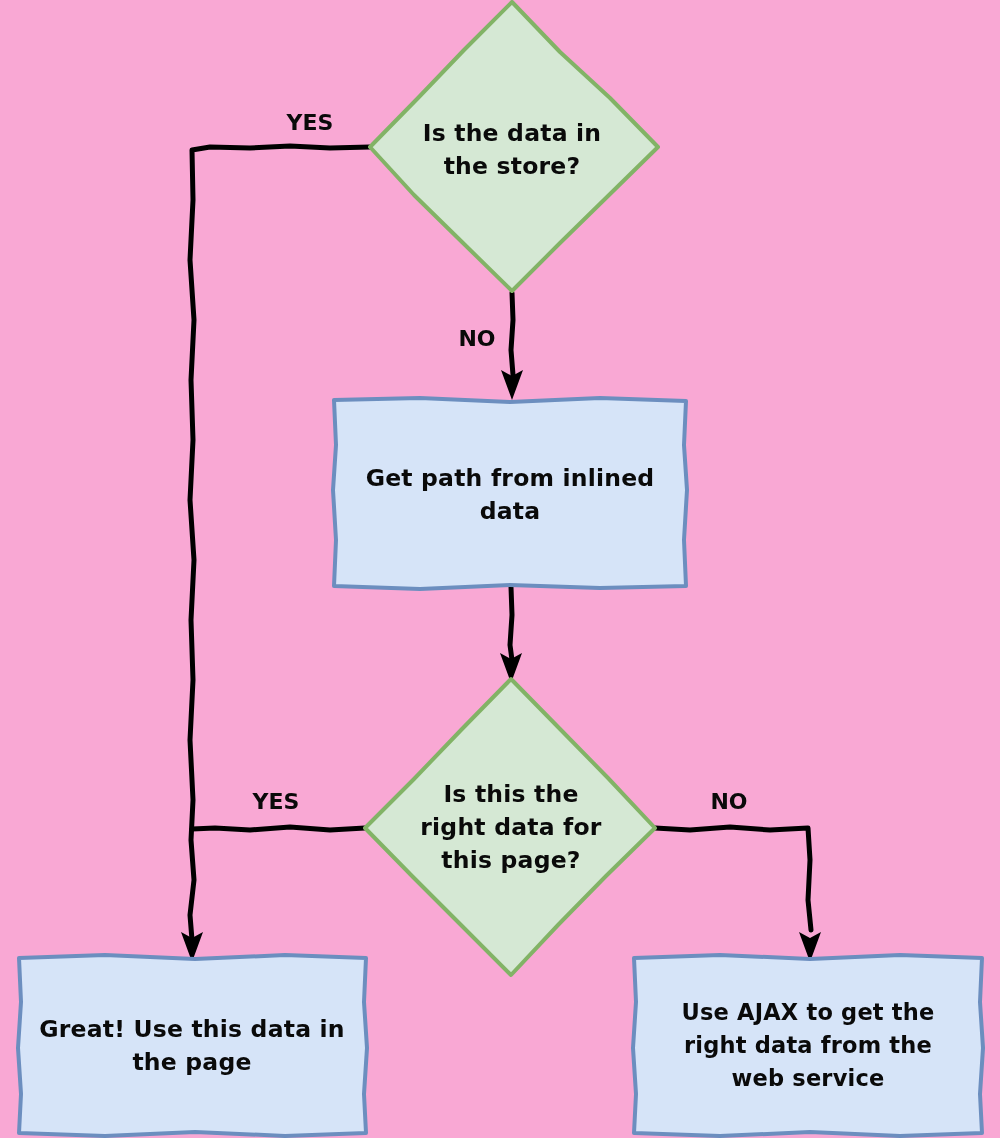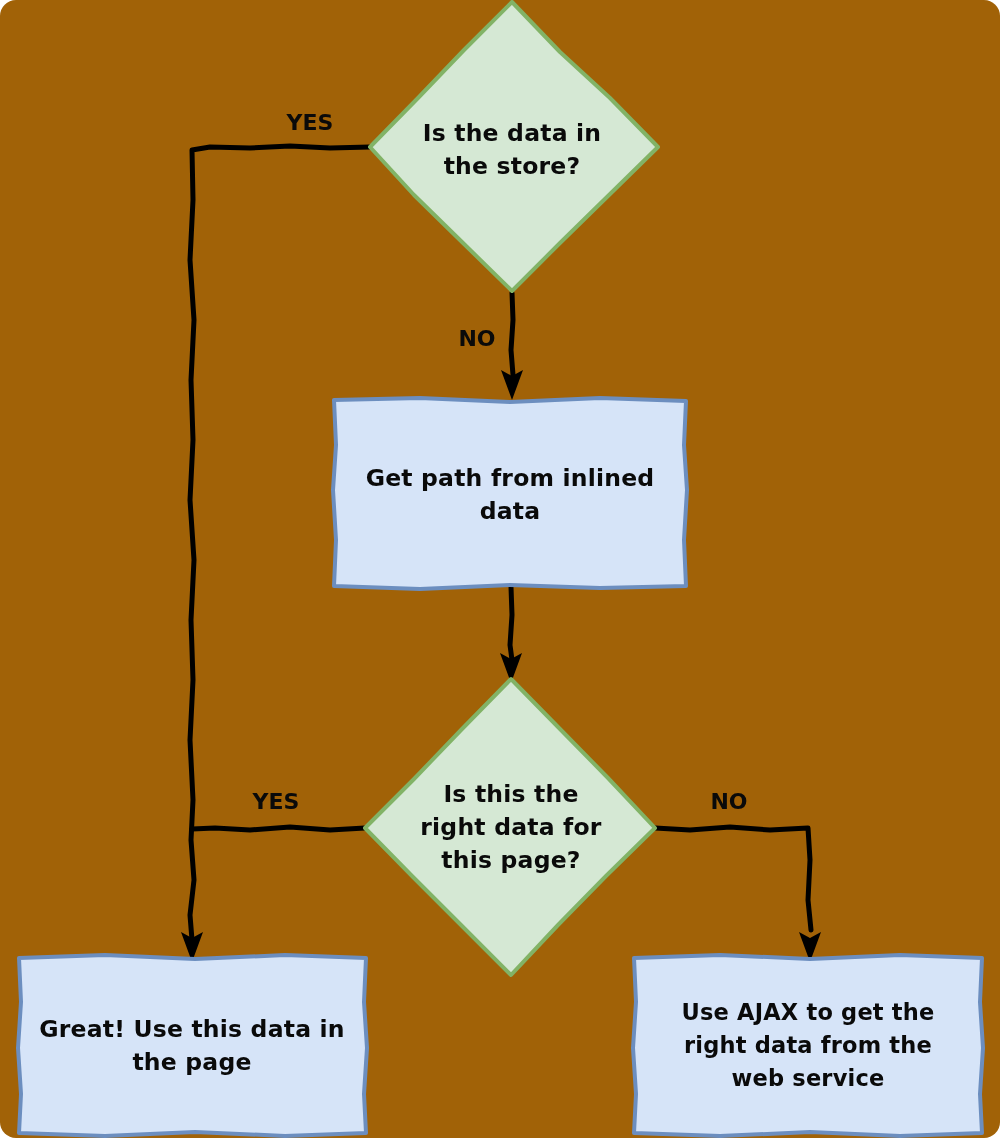--- a/index.html
+++ b/index.html
@@ -7,23 +7,22 @@
     padding: 0;
     background: #ffffff;
   }
   body {
     font-family: "DejaVu Sans", sans-serif;
   }
   #canvas-wrap {
     position: relative;
     width: 1000px;
     height: 1138px;
-    background: #a16207;
+    background: #f9a8d4;
     overflow: hidden;
-    border-radius: 16px;
   }
   #flowchart-svg {
     position: absolute;
     left: 0;
     top: 0;
     width: 1000px;
     height: 1138px;
   }
   .node-shape {
     stroke-linejoin: round;

